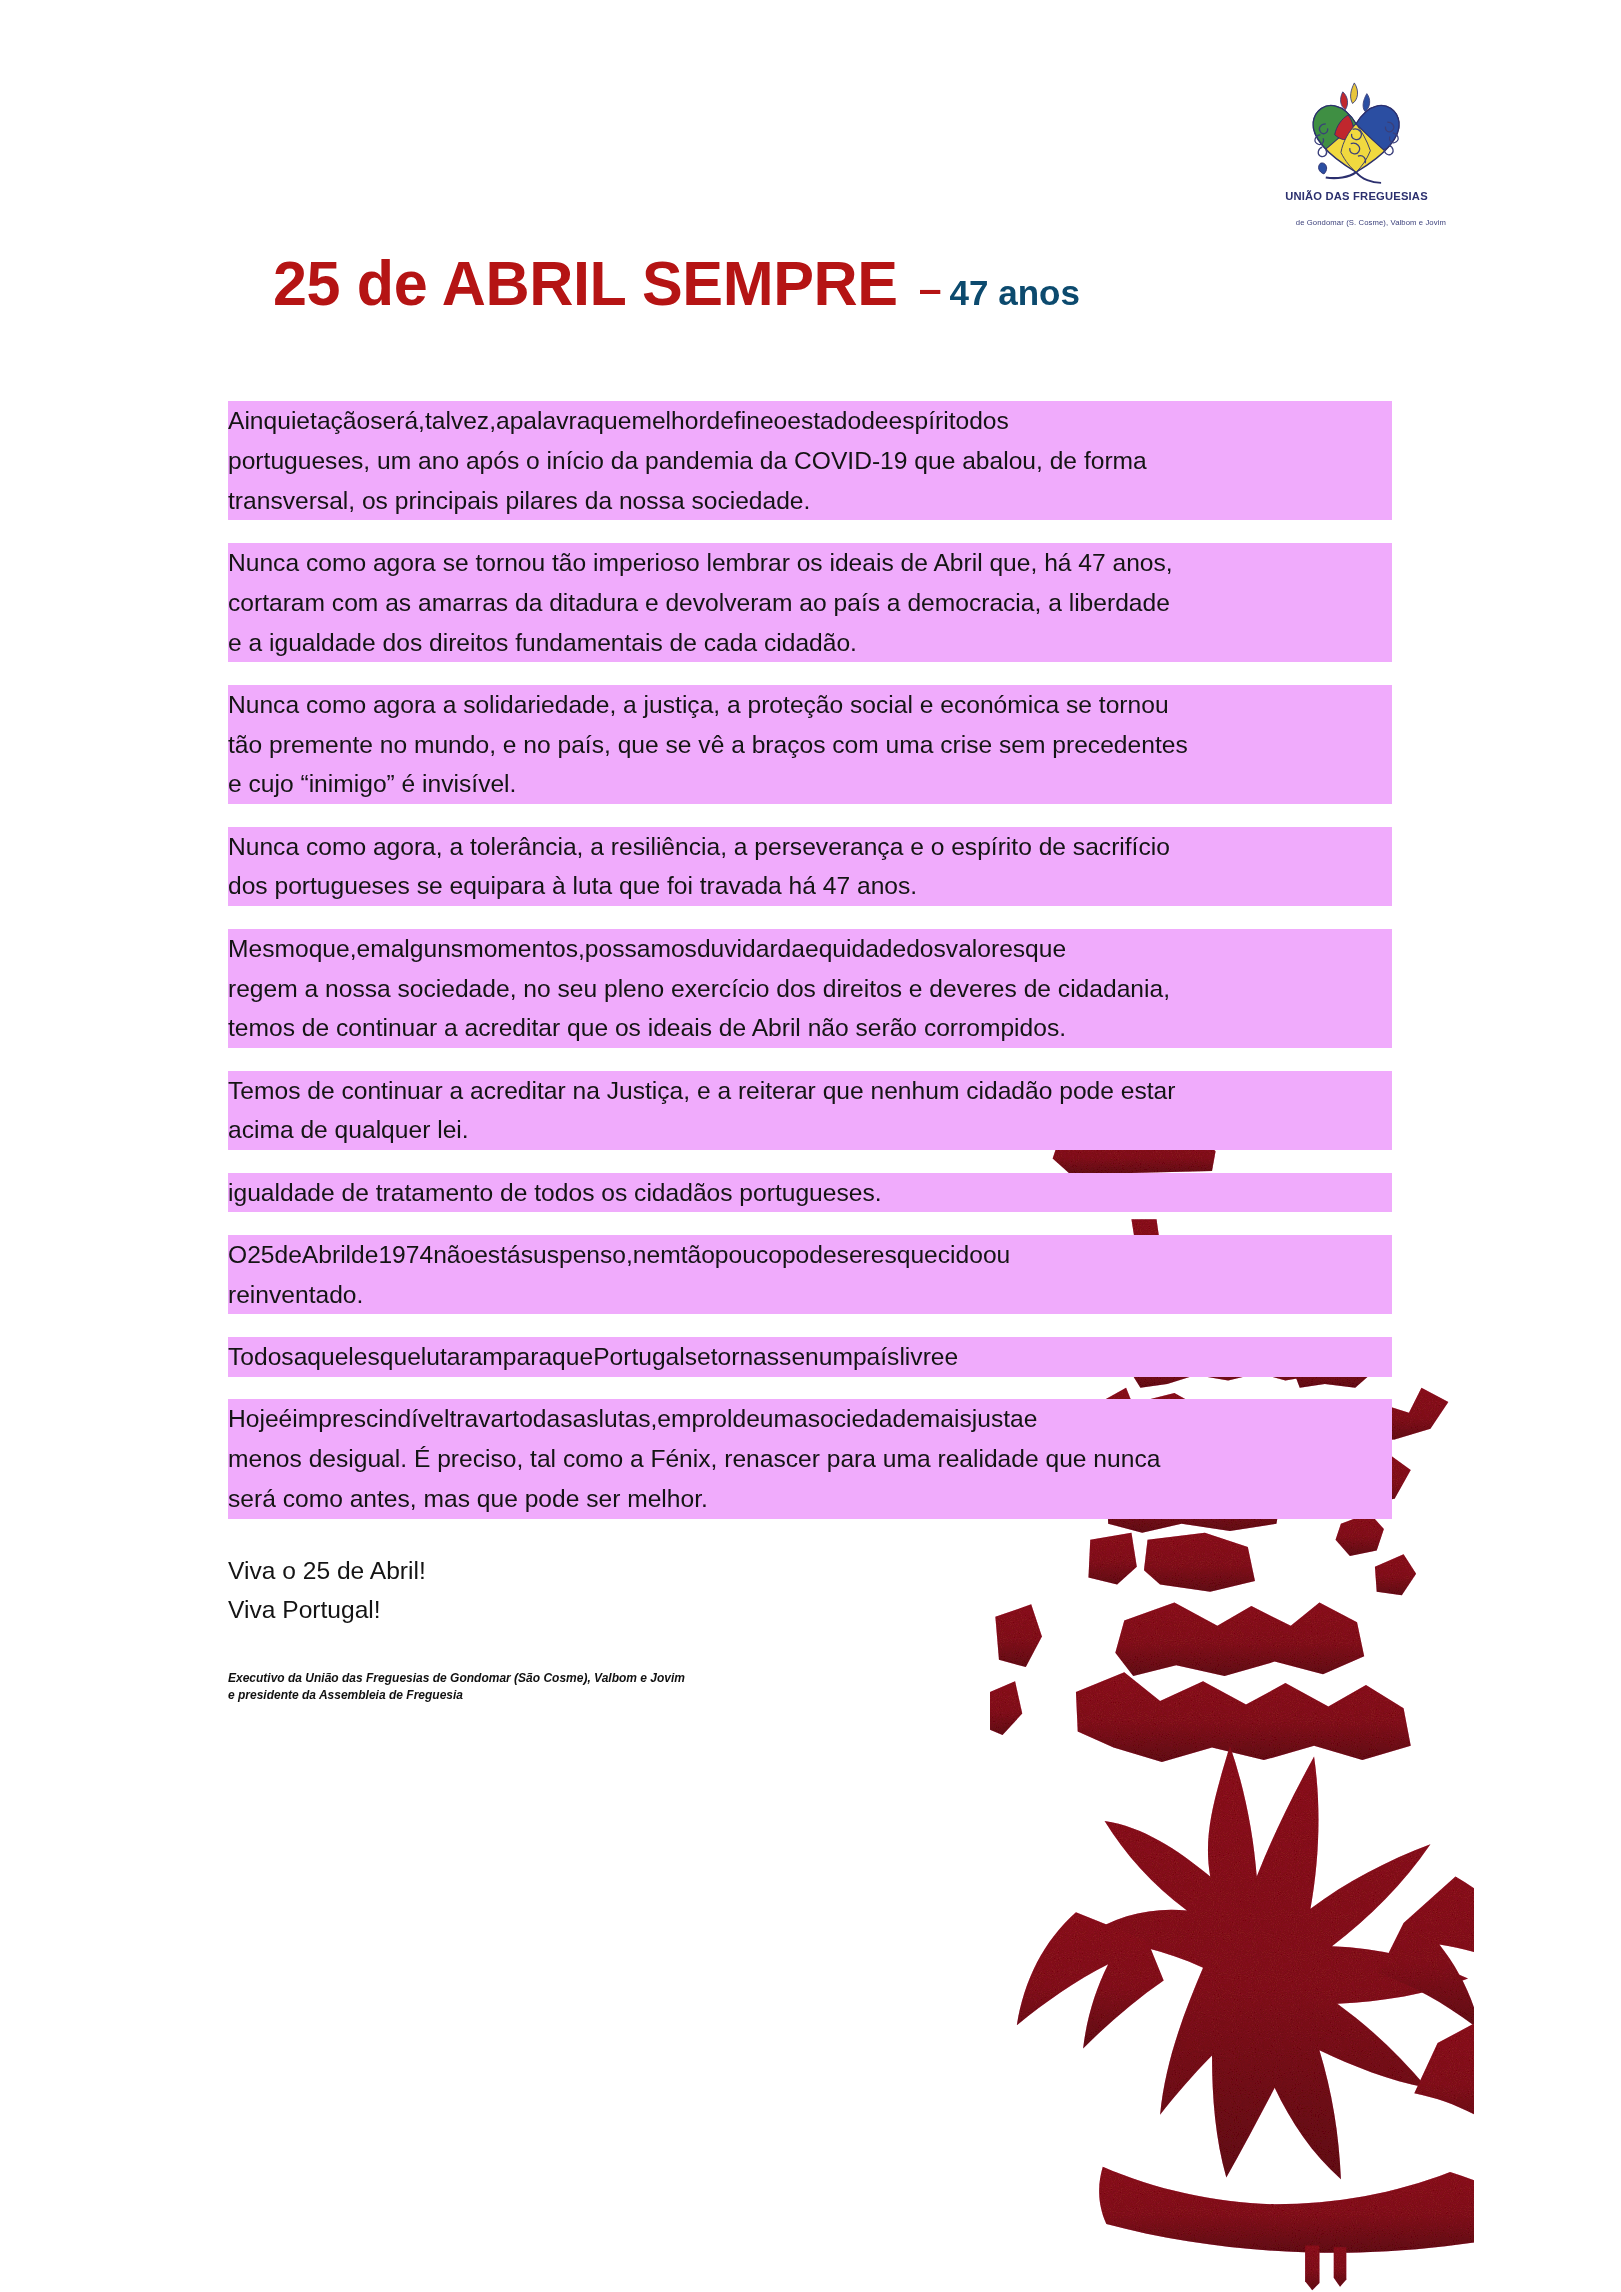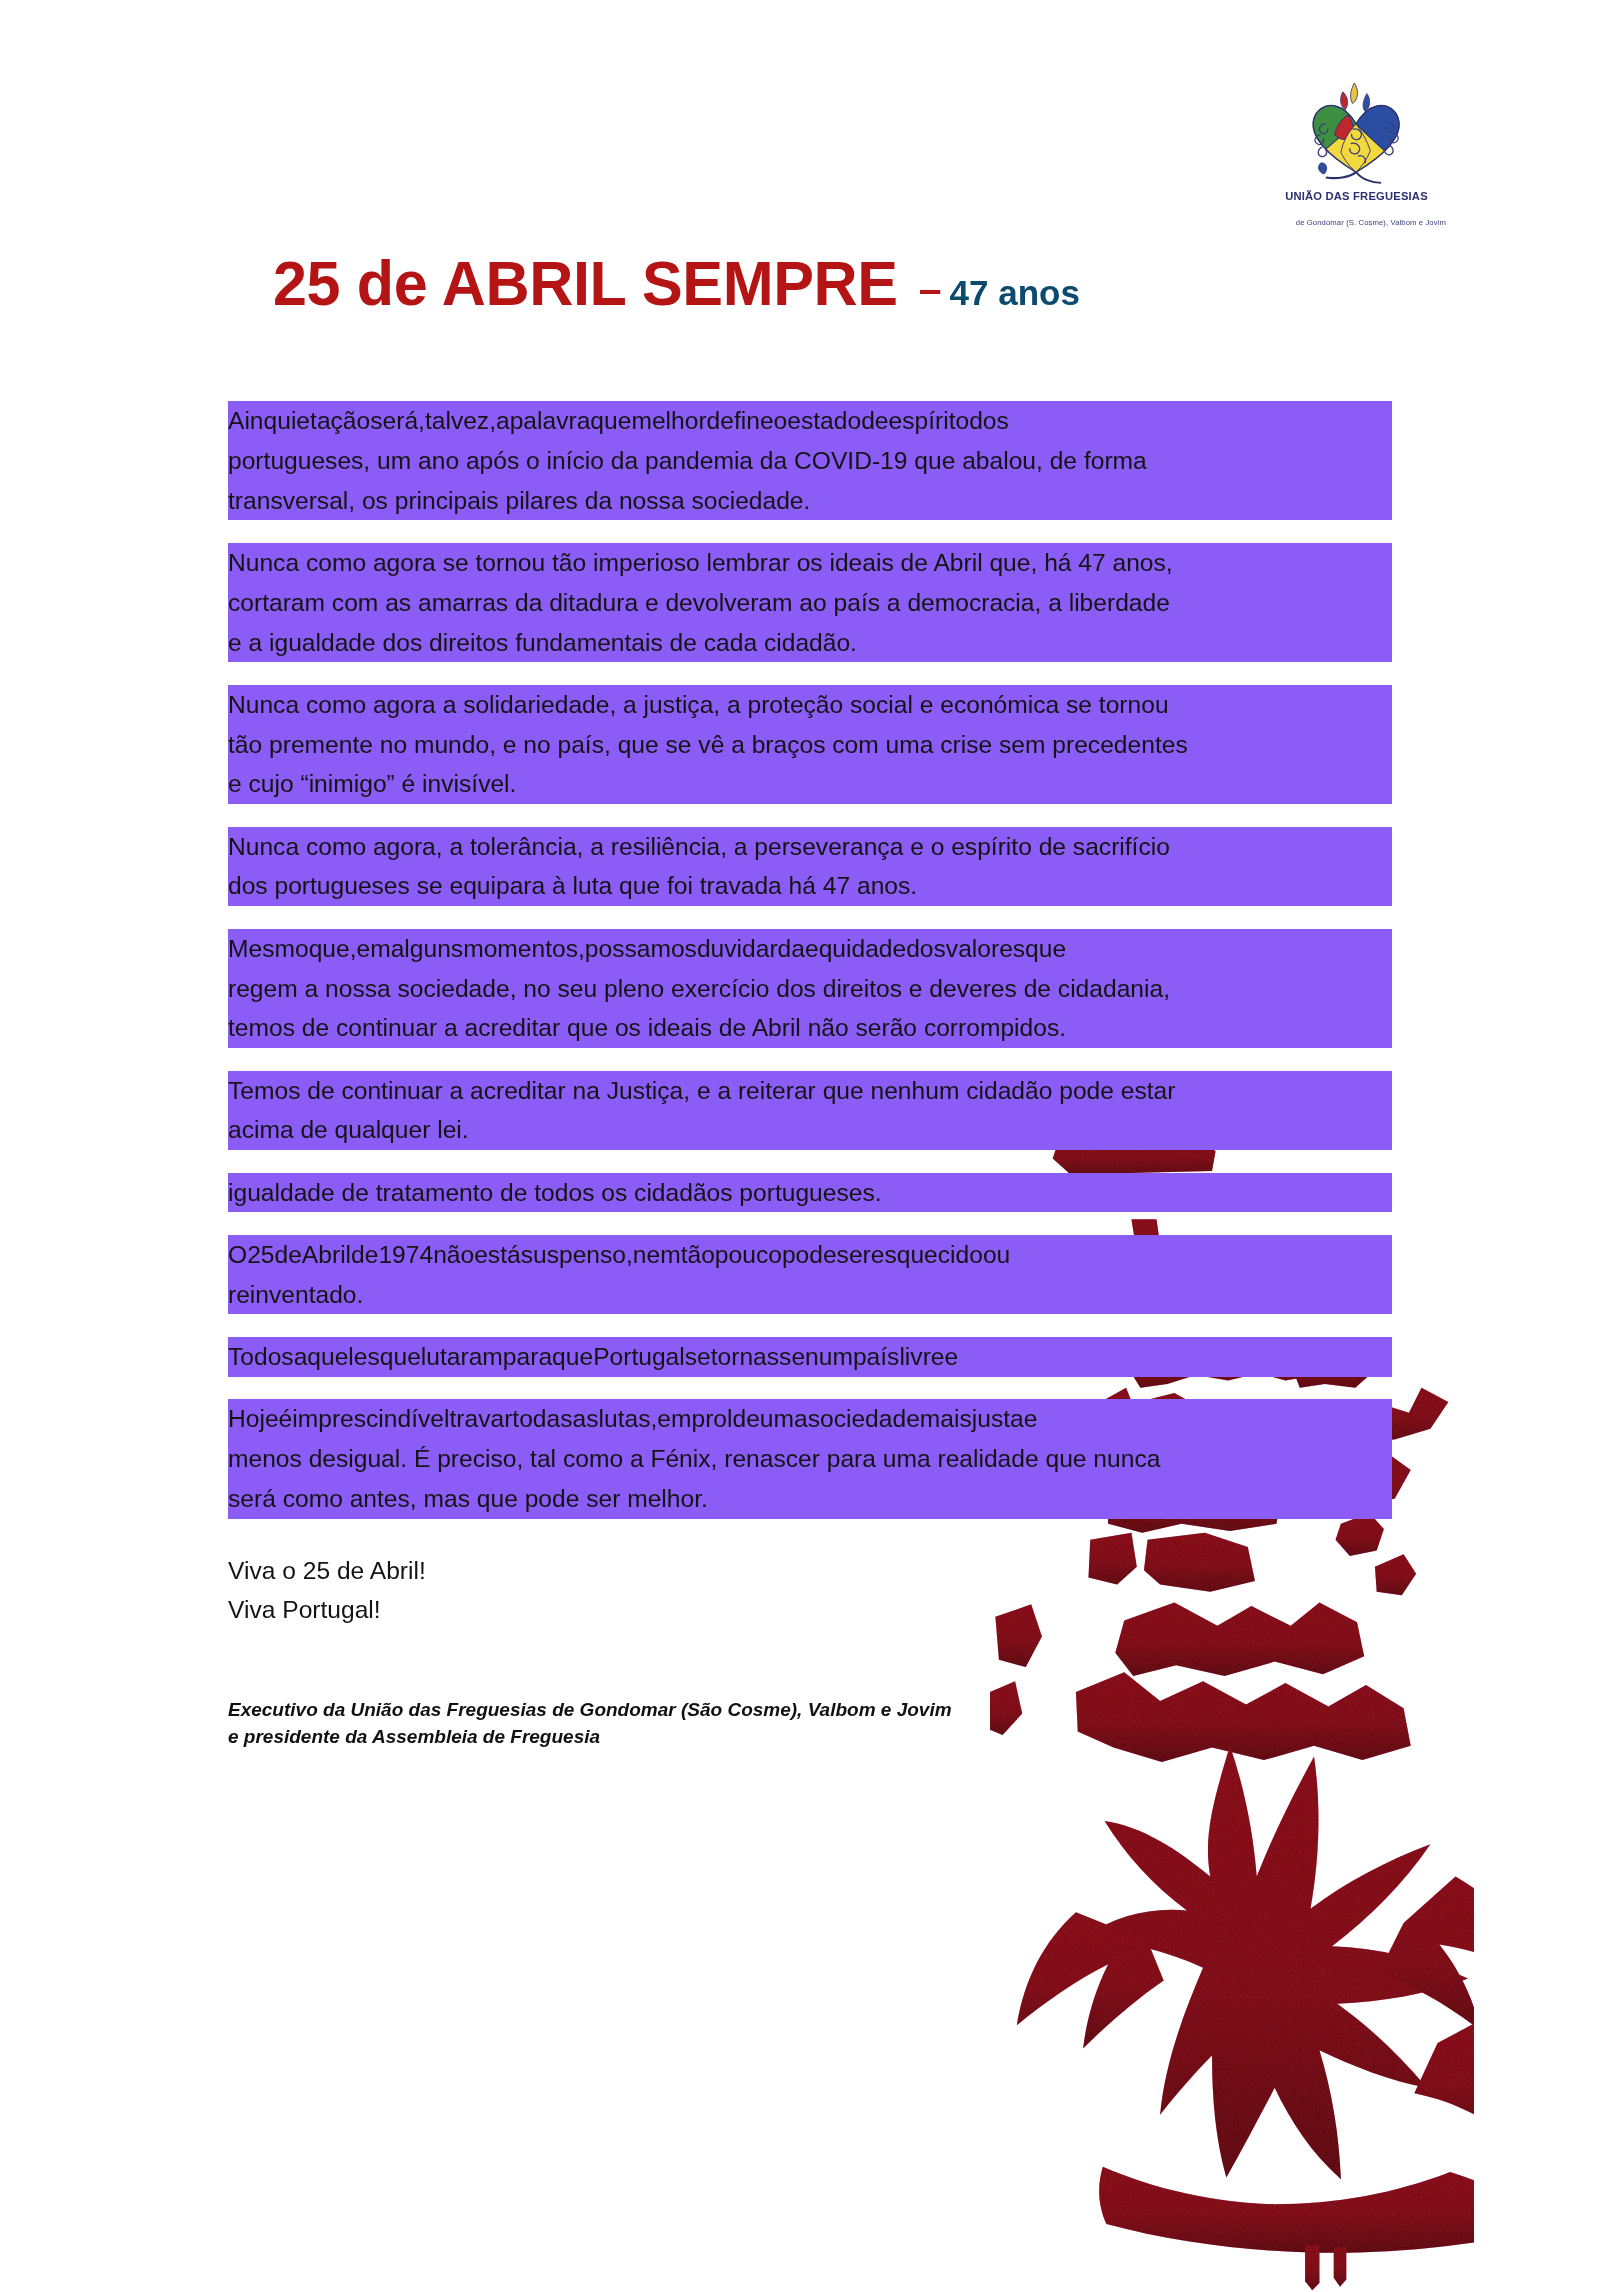--- a/index.html
+++ b/index.html
@@ -107,21 +107,21 @@
     font-family: "Liberation Sans", sans-serif;
     font-size: 24.6px;
     line-height: 1.62;
     color: #141414;
     text-align: justify;
     text-justify: inter-word;
     margin: 0 0 22.4px 0;
   }
   .para > span.ln {
     display: block;
-    background: #8b5cf6;
+    background: #f0abfc;
     box-decoration-break: clone;
   }
   
   .j {
     display: flex;
     justify-content: space-between;
   }
   .j > i { font-style: normal; }
 
   .para-tight { margin-bottom: 32px; }
@@ -129,23 +129,23 @@
   .viva {
     font-family: "Liberation Sans", sans-serif;
     font-size: 24.6px;
     line-height: 1.62;
     color: #141414;
     margin: 0;
     background: #ffffff;
     display: table;
   }
   .signature {
-    margin-top: 67px;
-    font-family: "Liberation Sans", sans-serif;
-    font-size: 19px;
+    margin-top: 40px;
+    font-family: "Liberation Sans", sans-serif;
+    font-size: 12px;
     font-weight: bold;
     font-style: italic;
     color: #111111;
     line-height: 1.42;
     display: table;
     background: #0f766e;
   }
   .signature .sig-line { display: block; background: #ffffff; }
 </style>
 </head>

